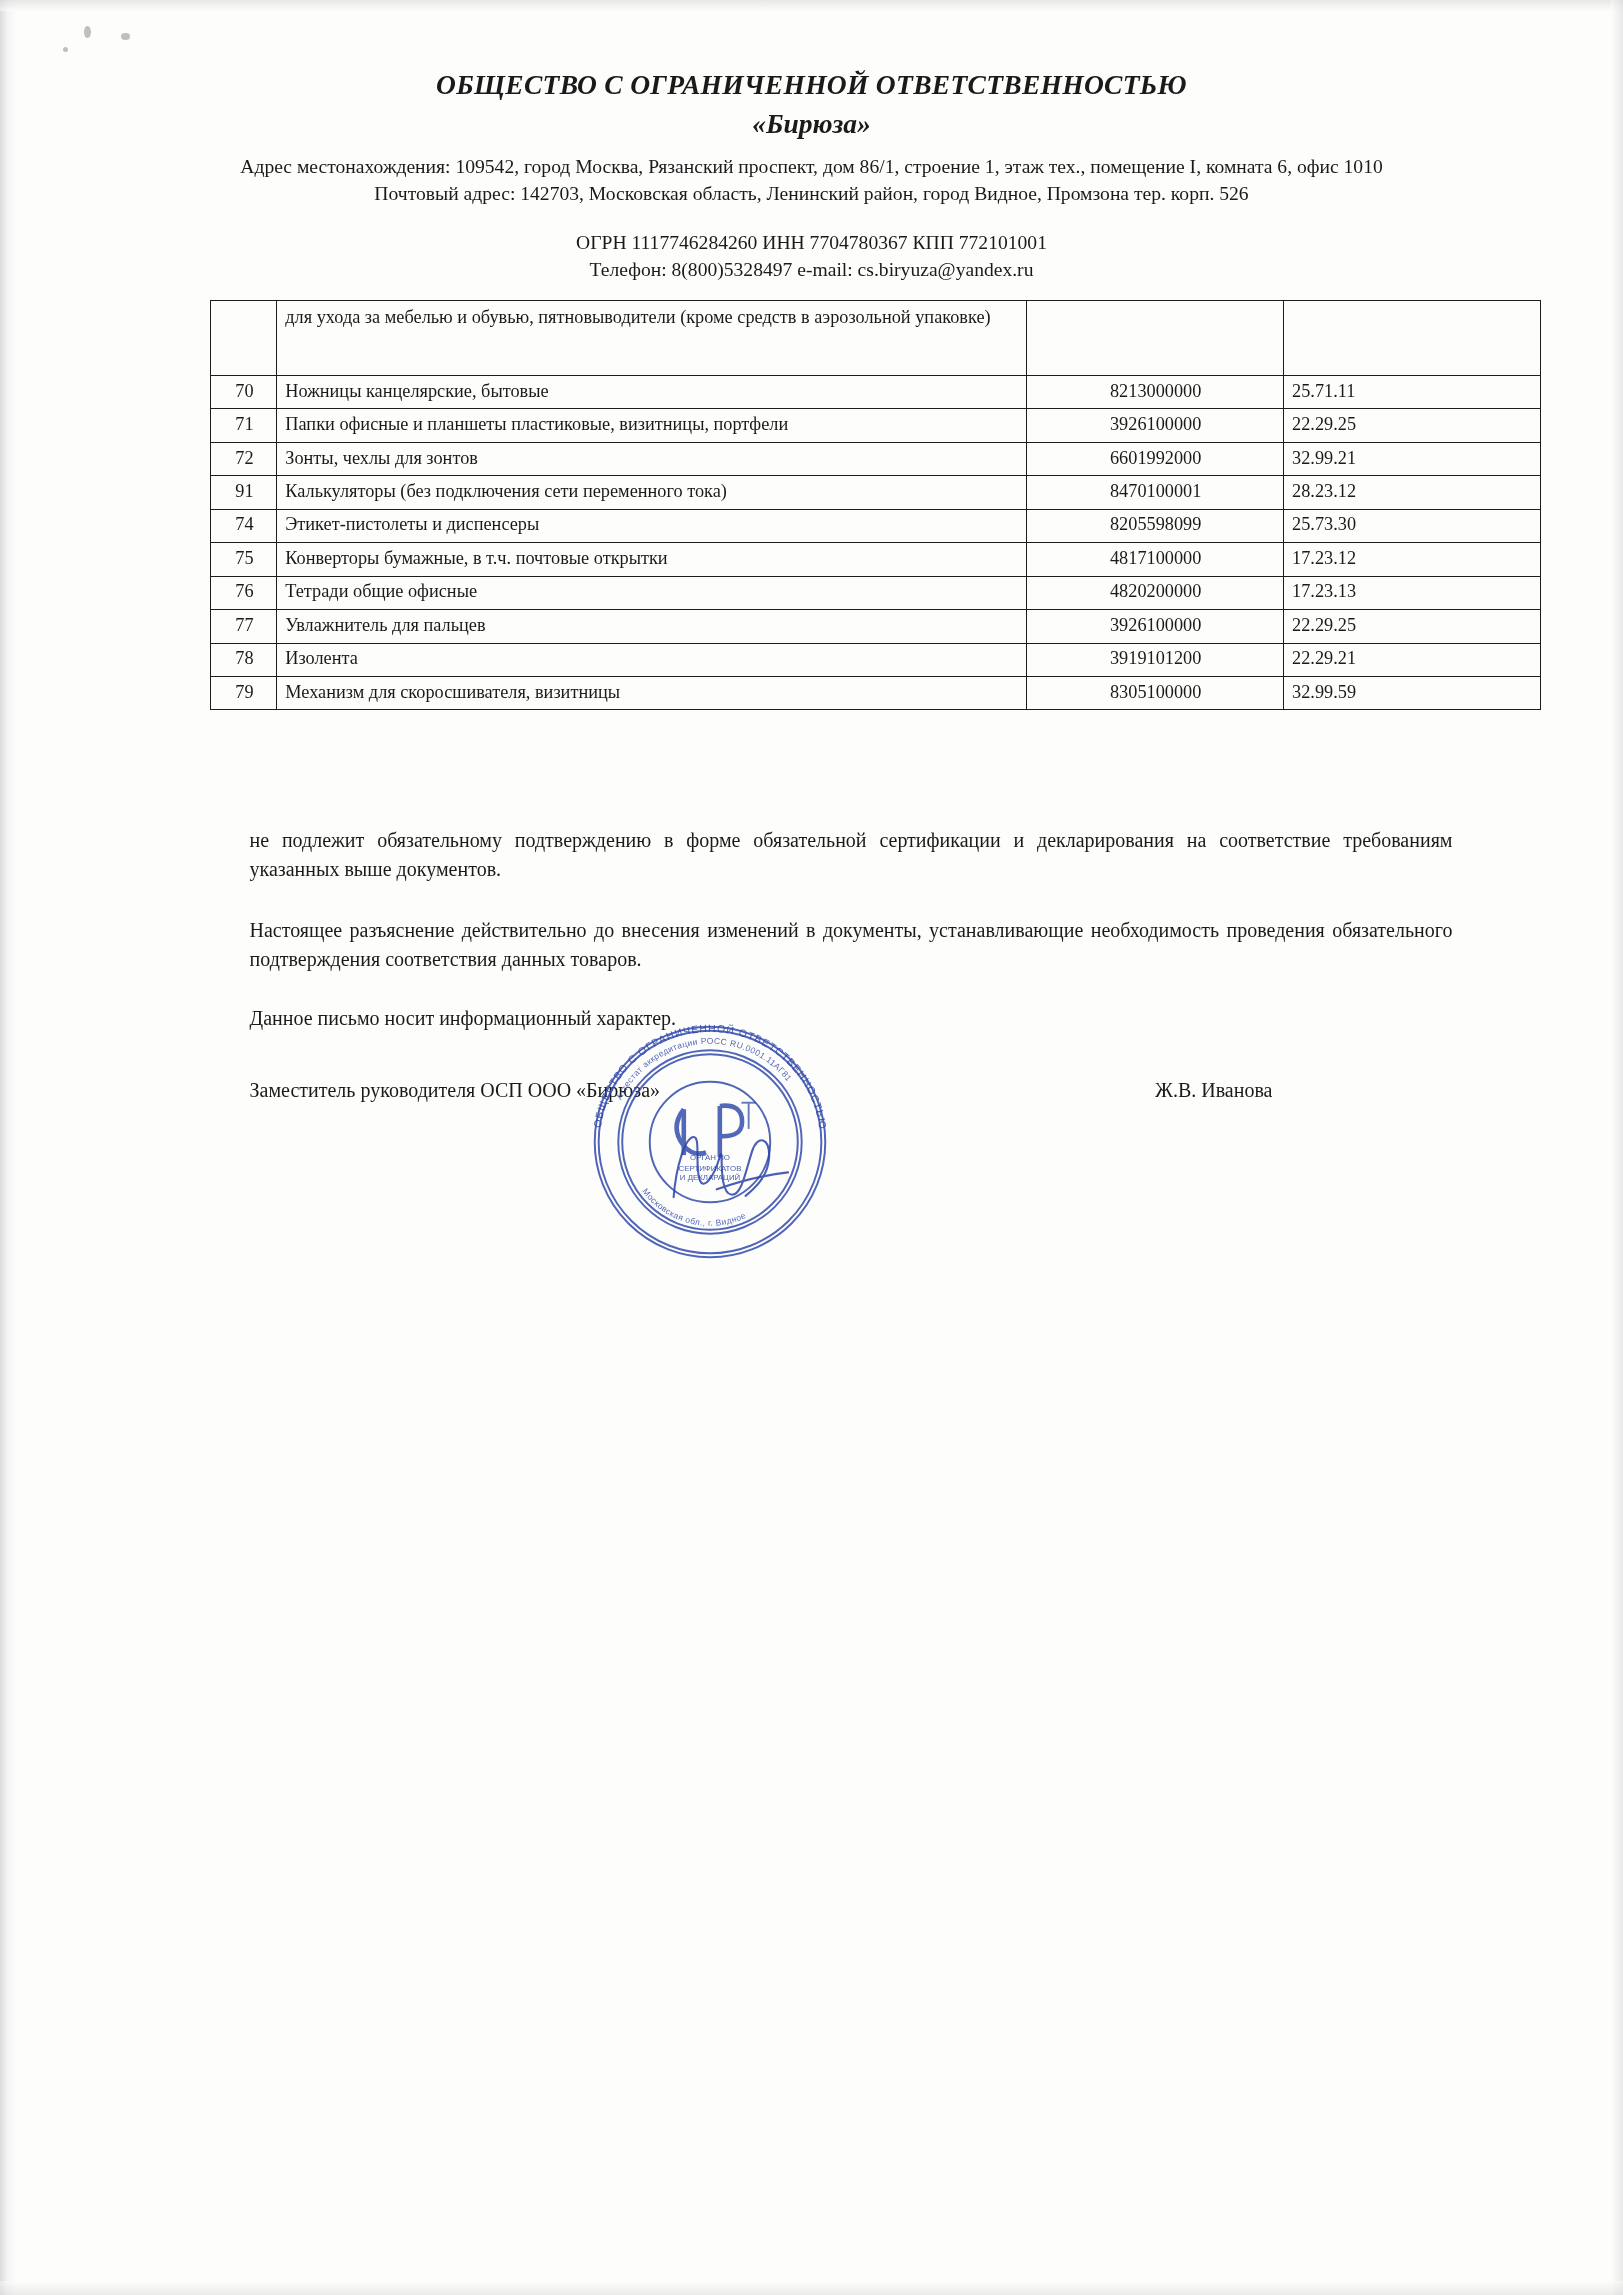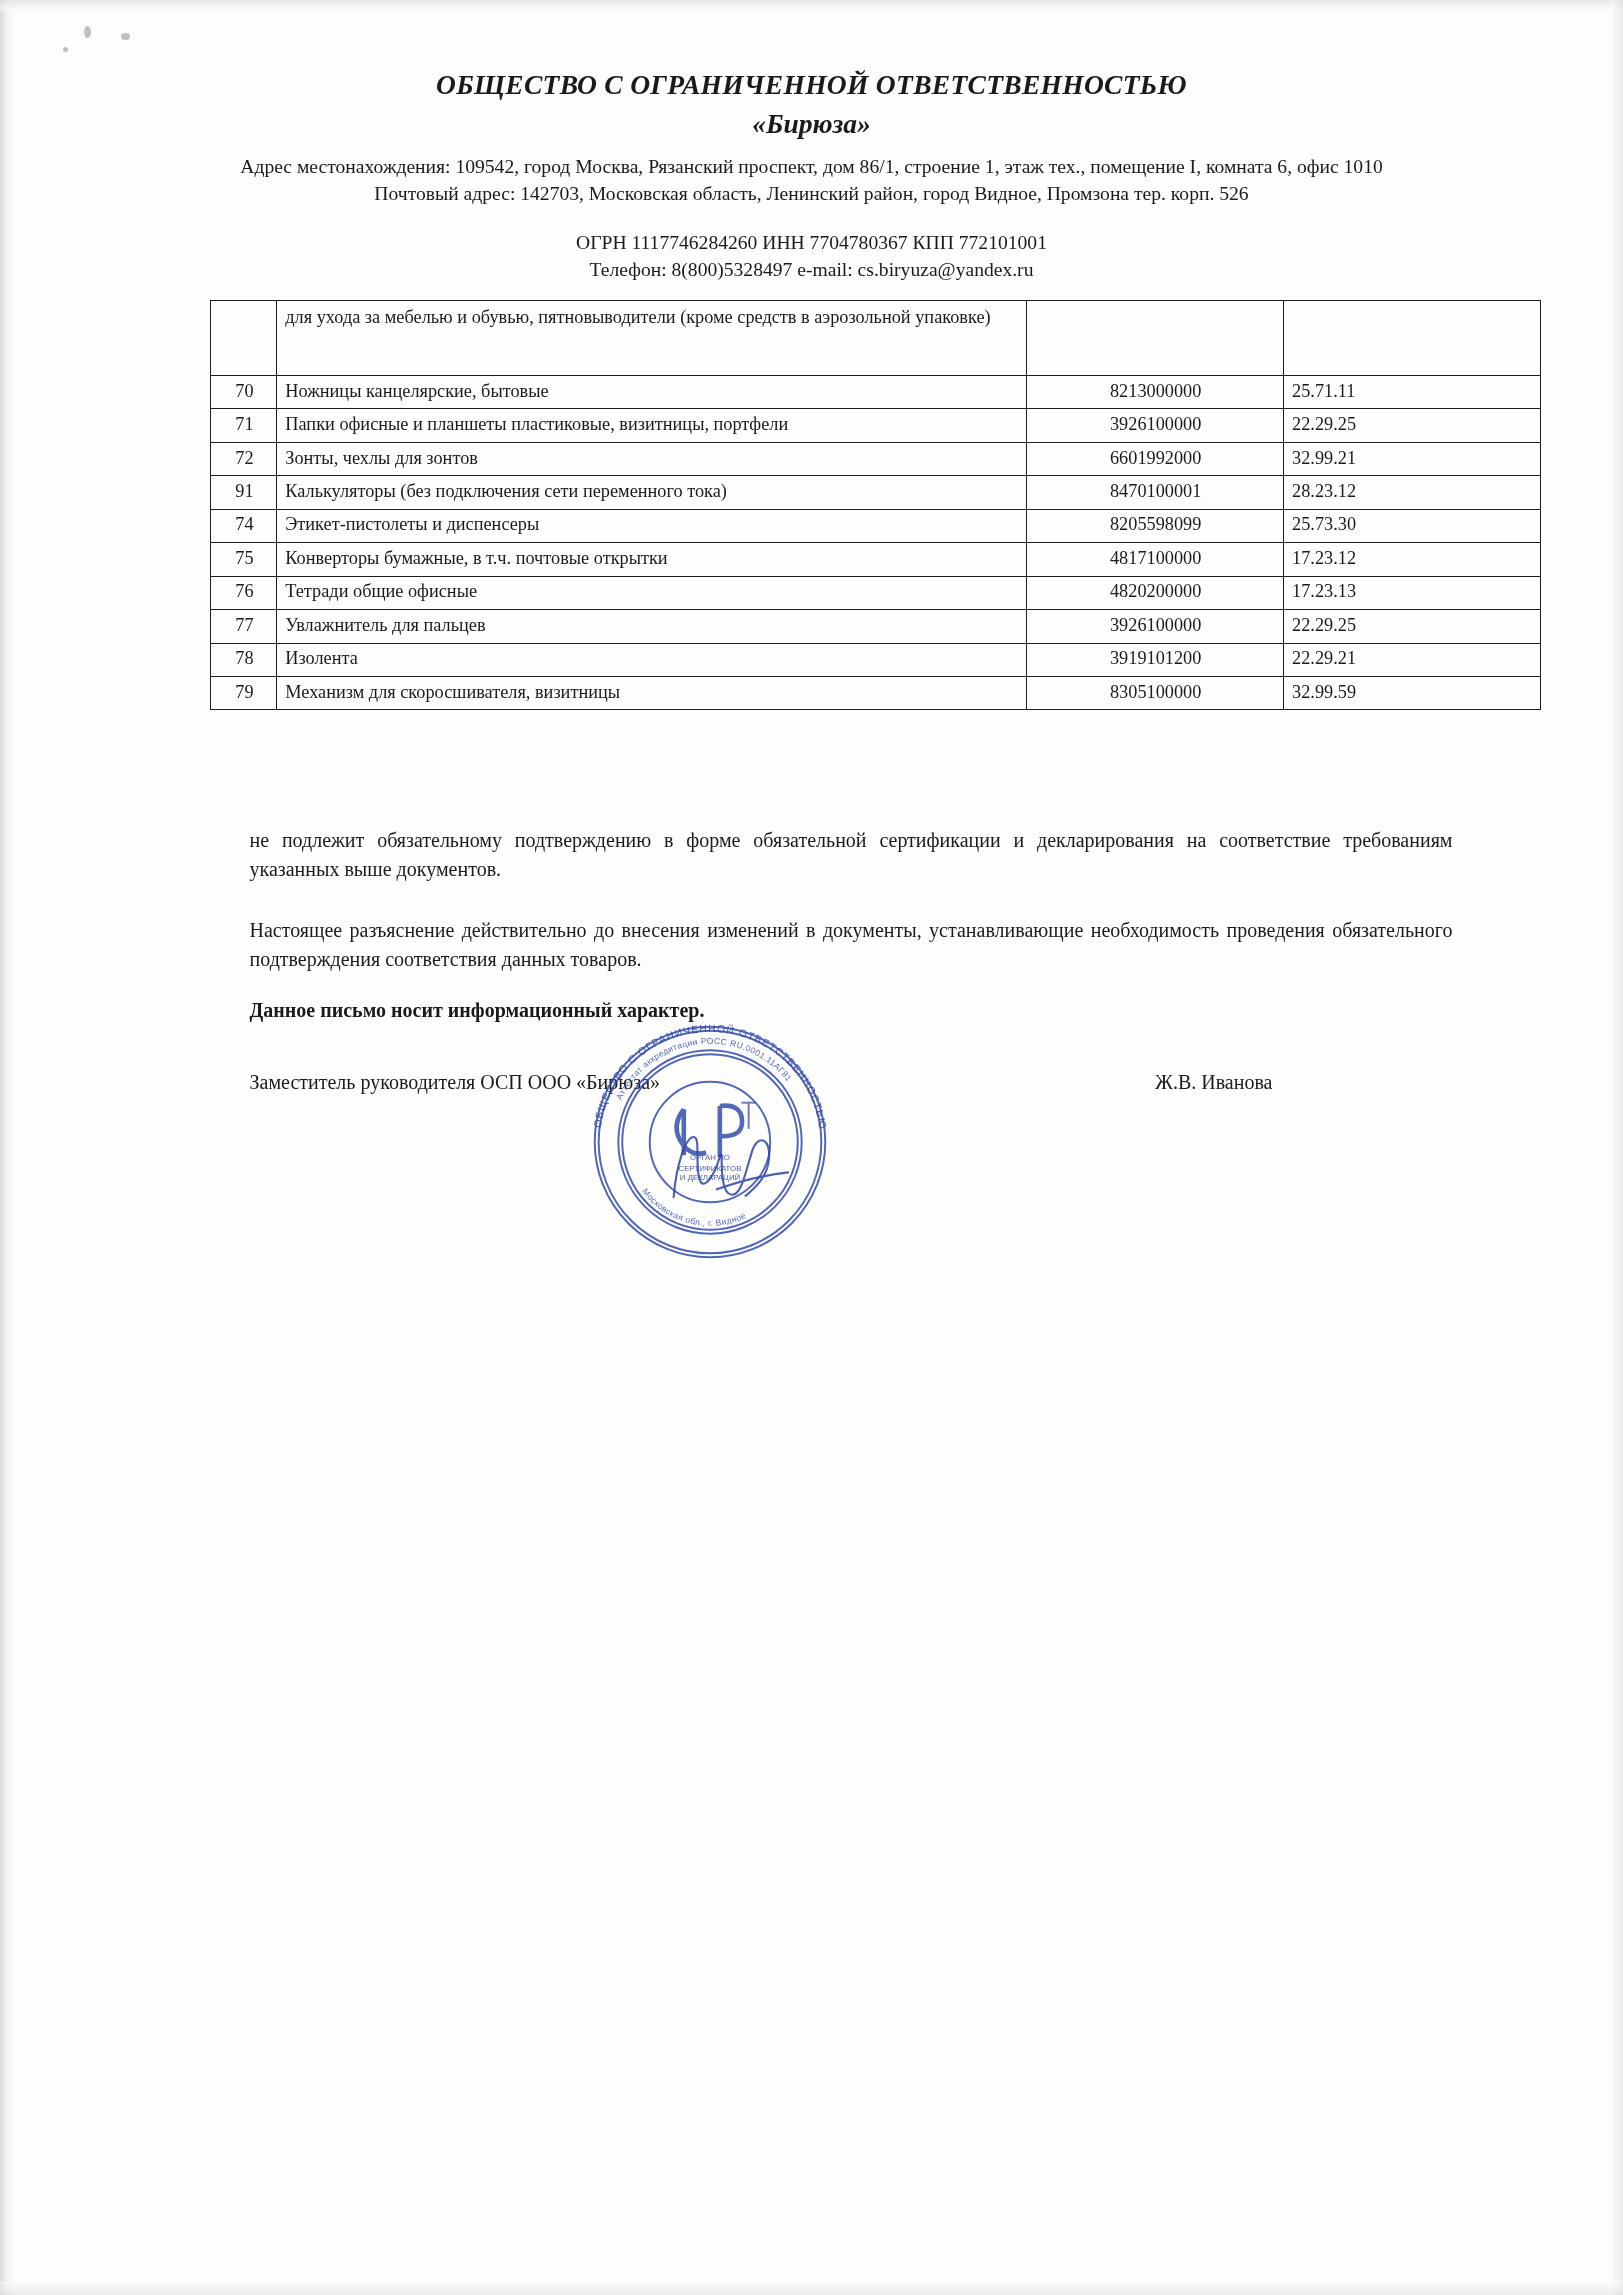--- a/index.html
+++ b/index.html
@@ -145,21 +145,21 @@
   .body-text {
     margin: 0 auto;
     width: 1282px;
     padding-left: 79px;
     box-sizing: border-box;
     font-size: 20px;
     line-height: 1.42;
   }
   .p1 { margin-top: 116px; text-align: justify; }
   .p2 { margin-top: 33px; text-align: justify; }
-  .p3 { margin-top: 23px; font-weight: bold; }
+  .p3 { margin-top: 31px; }
 
   .sign-row {
     margin: 0 auto;
     width: 1282px;
     padding-left: 79px;
     box-sizing: border-box;
     margin-top: 47px;
     font-size: 20px;
     display: flex;
     justify-content: space-between;

